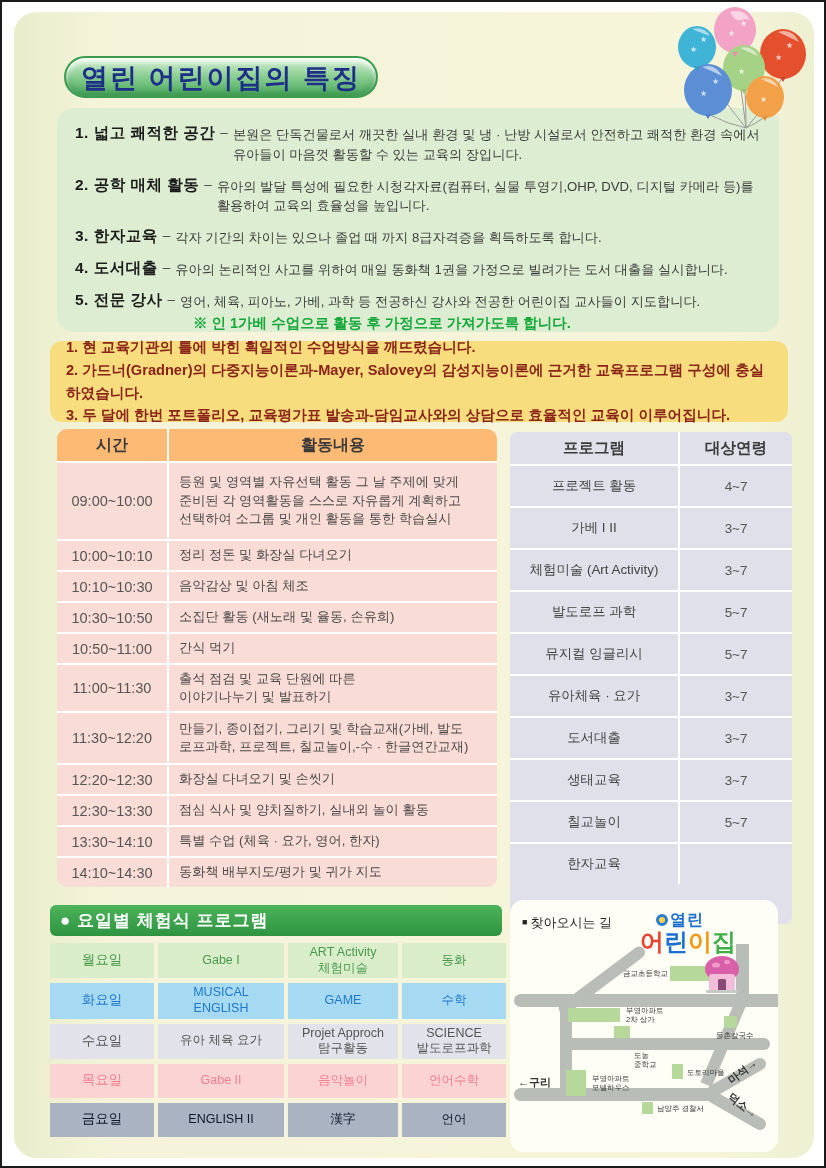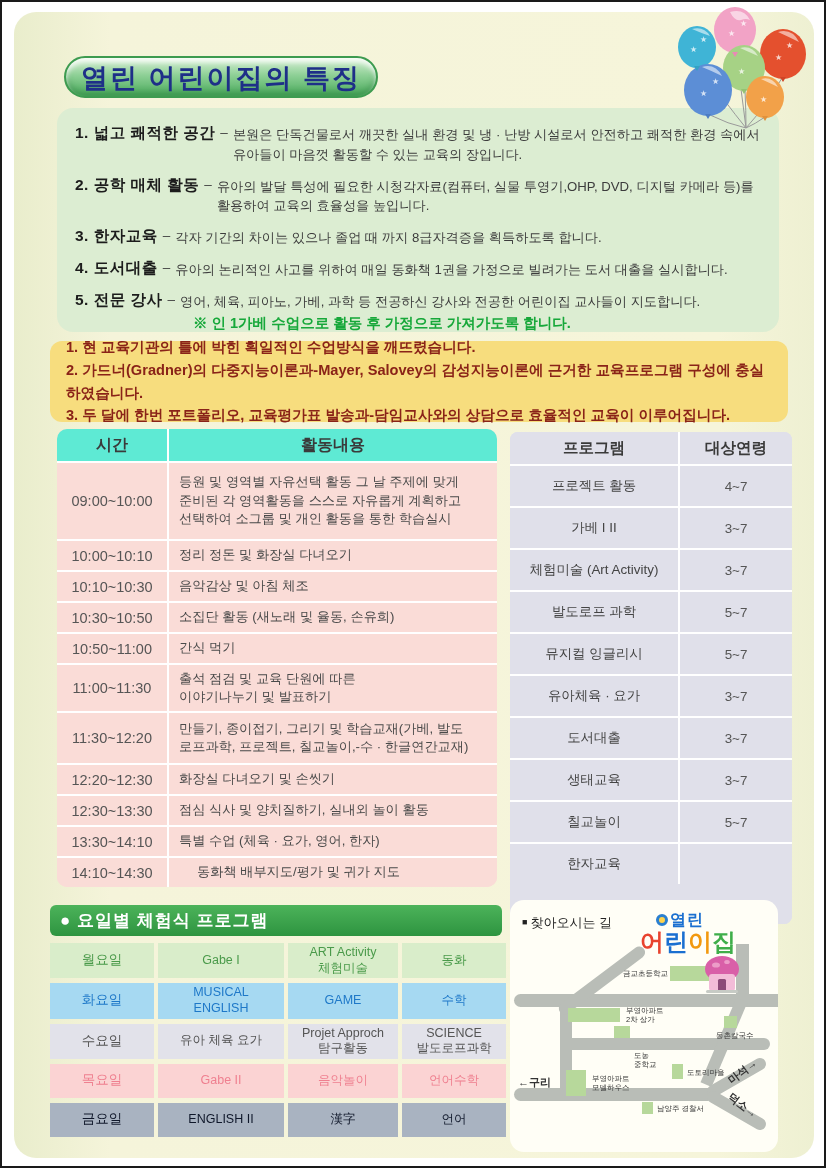--- a/index.html
+++ b/index.html
@@ -18,22 +18,22 @@
   .feat-head{font-weight:bold;font-size:15.5px;color:#1c1c1c;white-space:nowrap;margin-right:5px;letter-spacing:.5px;}
   .feat-dash{font-size:13.5px;color:#3c3c3c;margin-right:5px;padding-top:2px;}
   .feat-desc{flex:1;font-size:13.2px;line-height:1.5;color:#3c3c3c;padding-top:2px;}
   .feat-note{color:#17a83a;font-weight:bold;font-size:14.5px;margin:0 0 15px 118px;}
   
   .highlights{position:absolute;left:48px;top:339px;width:738px;height:81px;background:#f7dd7e;border-radius:12px;padding:8px 16px;box-sizing:border-box;display:flex;flex-direction:column;justify-content:center;}
   .hl{color:#8a2318;font-weight:bold;font-size:14.6px;line-height:1.55;}
   
   .schedule{position:absolute;left:55px;top:427px;width:440px;background:#fadcd7;border-radius:10px;overflow:hidden;}
   .sch-row{display:flex;border-bottom:2px solid #fff;background:#fadcd7;}
-  .sch-row:last-child{border-bottom:none;gap:18px;}
-  .sch-head{background:#5eead4;}
+  .sch-row:last-child{border-bottom:none;}
+  .sch-head{background:#fdba74;}
   .sch-time{width:112px;border-right:2px solid #fff;display:flex;align-items:center;justify-content:center;font-size:14.5px;color:#555;box-sizing:border-box;text-align:center;}
   .sch-act{flex:1;display:flex;align-items:center;padding:4px 10px;font-size:13.2px;color:#4a4a4a;line-height:1.4;white-space:pre-line;box-sizing:border-box;}
   .sch-head .sch-time,.sch-head .sch-act{font-weight:bold;font-size:16px;color:#3a3a3a;justify-content:center;min-height:32px;}
   .rh-s{min-height:29px;}
   .rh-m{min-height:46px;}
   .rh-m2{min-height:50px;}
   .rh-l{min-height:76px;}
   
   .programs{position:absolute;left:508px;top:430px;width:282px;background:#e0e0ea;border-radius:8px;overflow:hidden;}
   .prg-row{display:flex;border-bottom:2px solid #fff;background:#e0e0ea;}

